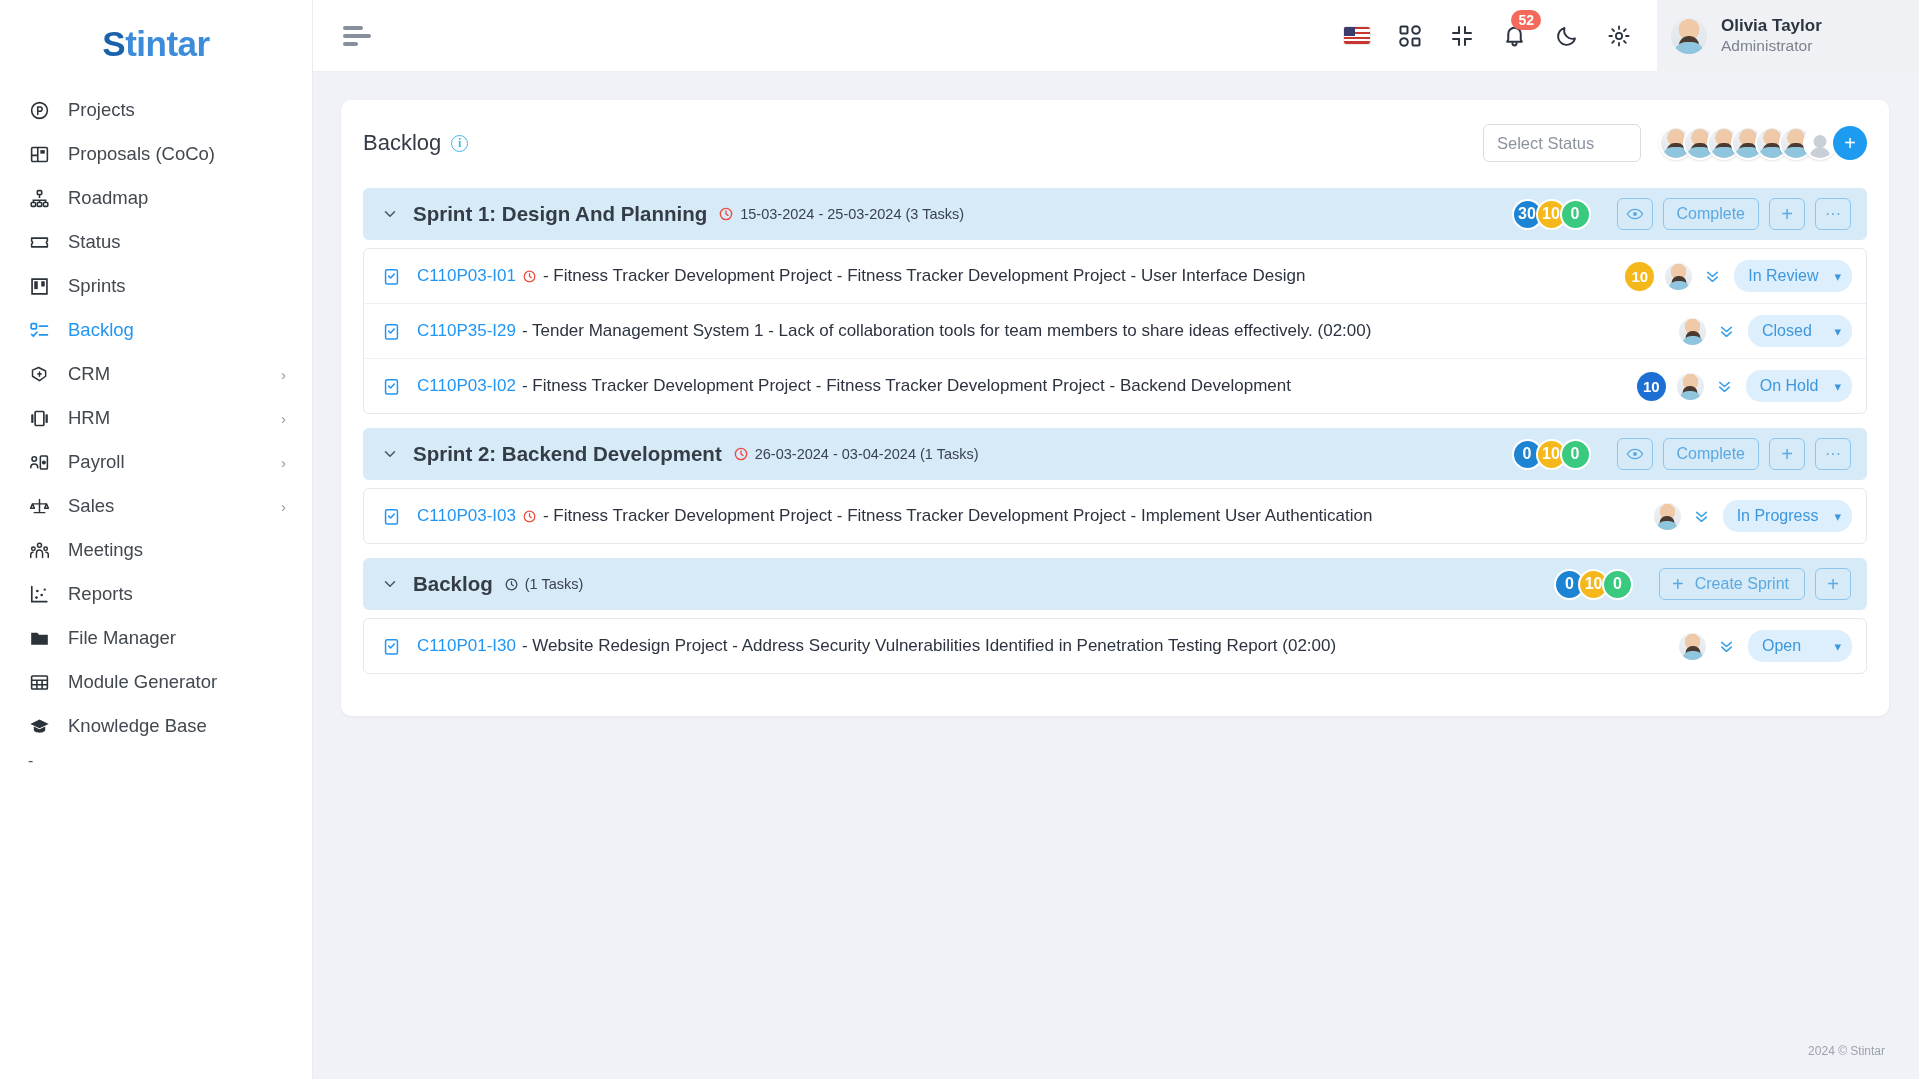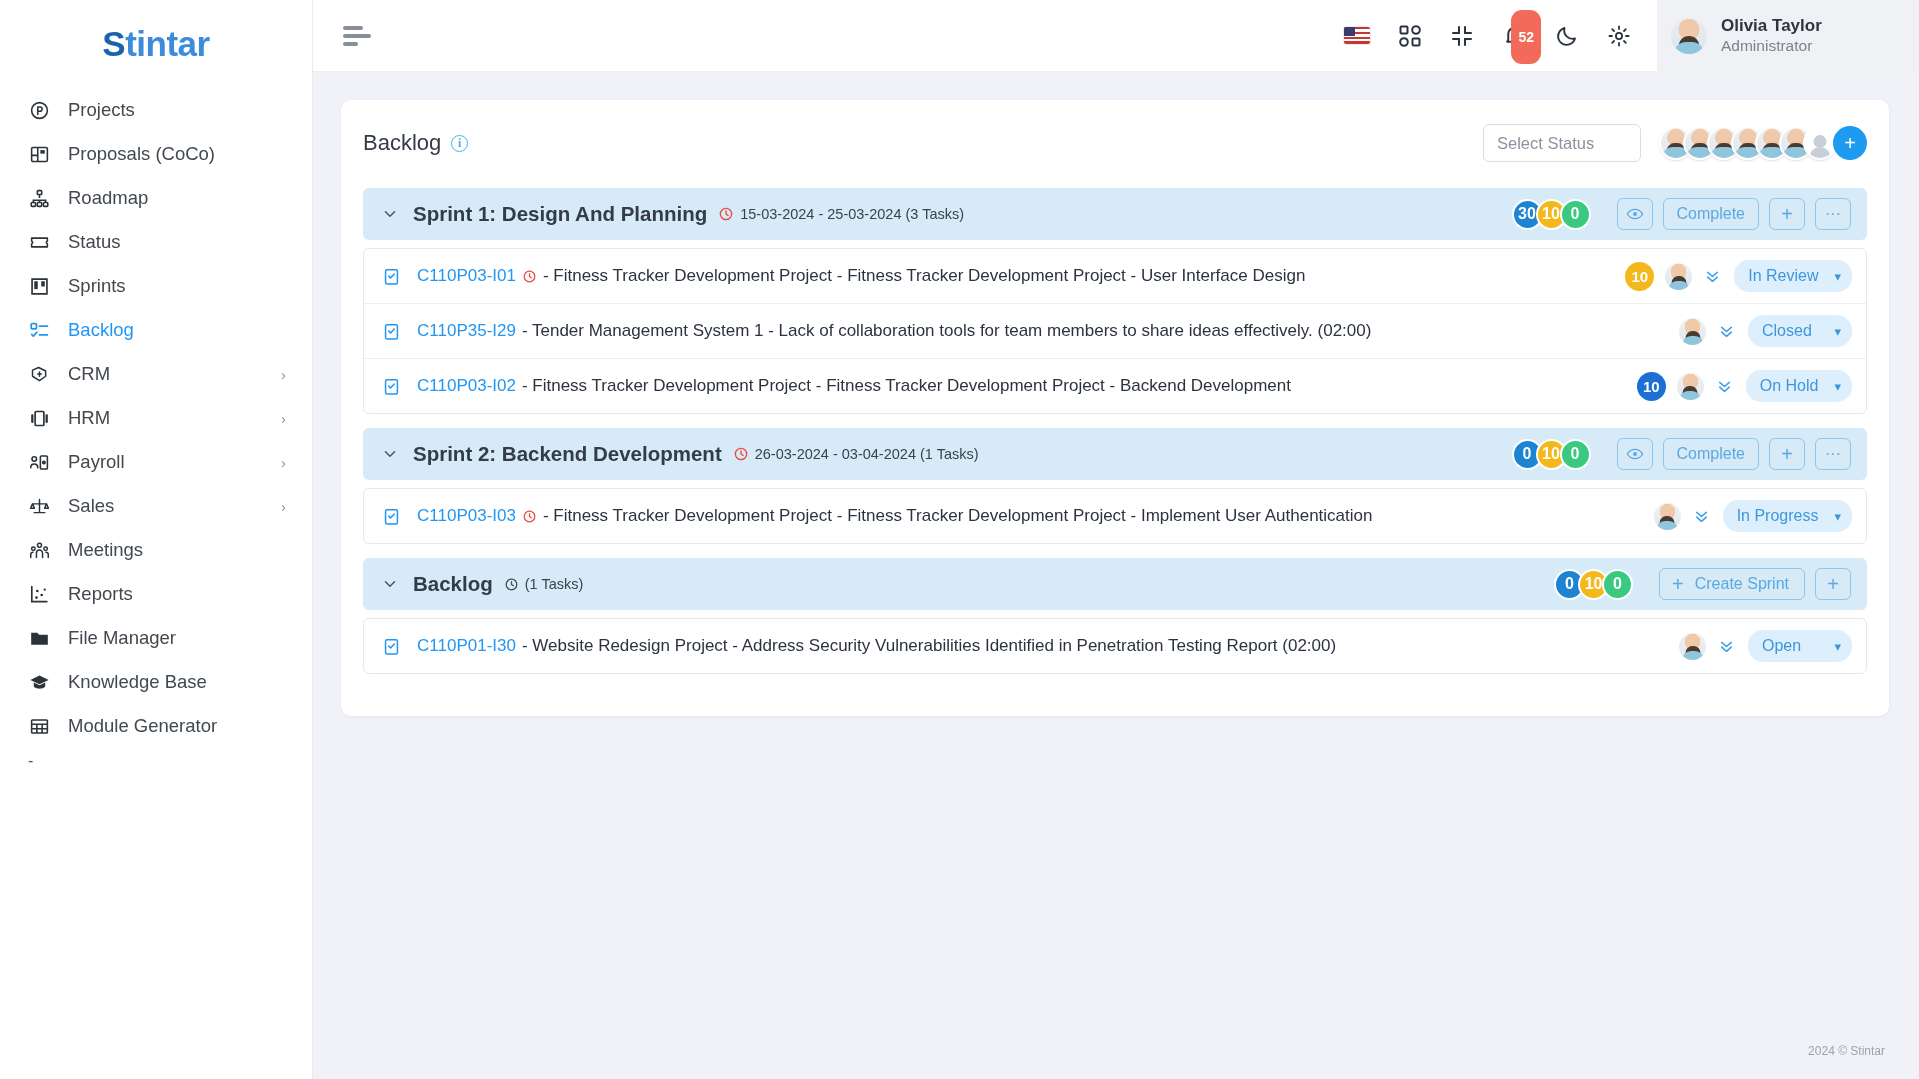--- a/index.html
+++ b/index.html
@@ -61,21 +61,21 @@
     width: 26px; height: 17px; border-radius: 2px; overflow: hidden; position: relative;
     background: repeating-linear-gradient(to bottom, #c9362f 0 2.4px, #fff 2.4px 4.8px);
     box-shadow: 0 0 0 1px rgba(0,0,0,.08);
   }
   .flag::after {
     content:""; position:absolute; left:0; top:0; width: 11px; height: 9px; background:#3c3b6e;
   }
   .badge-count {
     position: absolute; top: -13px; right: -14px;
     background: #f36a5a; color: #fff; font-size: 14px; font-weight: 700;
-    border-radius: 11px; padding: 18px 7px; line-height: 18px; min-width: 28px; text-align:center;
+    border-radius: 11px; padding: 1px 7px; line-height: 18px; min-width: 28px; text-align:center;
   }
   .userbox {
     display:flex; align-items:center; gap:14px; background:#f0f1f5;
     height: 72px; padding: 0 28px 0 14px; cursor: pointer; min-width: 262px;
   }
   .avatar-img {
     width: 36px; height: 36px; border-radius: 50%; flex: 0 0 36px;
     background: radial-gradient(circle at 50% 32%, #f0c9a8 0 34%, transparent 35%),
                 linear-gradient(#e9edf1,#dfe5ea);
     position: relative; overflow:hidden;
@@ -366,36 +366,36 @@
         <span class="ico">
             <svg width="21" height="21" viewBox="0 0 24 24" fill="currentColor">
               <path d="M2.5 5.5h7l2 2.2h10V19h-19z"></path>
             </svg>
           </span>
         <span class="lbl">File Manager</span>
       </div>
 
       <div class="nav-item">
         <span class="ico">
+            <svg width="21" height="21" viewBox="0 0 24 24" fill="none" stroke="currentColor" stroke-width="1.8">
+              <rect x="3" y="4.5" width="18" height="15" rx="1"></rect>
+              <path d="M3 9.5h18M3 14.5h18M9 9.5v10M15 9.5v10"></path>
+            </svg>
+          </span>
+        <span class="lbl">Module Generator</span>
+      </div>
+
+      <div class="nav-item">
+        <span class="ico">
             <svg width="21" height="21" viewBox="0 0 24 24" fill="currentColor">
               <path d="M12 4L1.5 9l10.5 5 10.5-5L12 4z"></path>
               <path d="M5.5 12v4c0 1.6 3 3 6.5 3s6.5-1.4 6.5-3v-4l-6.5 3-6.5-3z"></path>
             </svg>
           </span>
         <span class="lbl">Knowledge Base</span>
-      </div>
-
-      <div class="nav-item">
-        <span class="ico">
-            <svg width="21" height="21" viewBox="0 0 24 24" fill="none" stroke="currentColor" stroke-width="1.8">
-              <rect x="3" y="4.5" width="18" height="15" rx="1"></rect>
-              <path d="M3 9.5h18M3 14.5h18M9 9.5v10M15 9.5v10"></path>
-            </svg>
-          </span>
-        <span class="lbl">Module Generator</span>
       </div>
 
       <div class="nav-dot">-</div>
     </nav>
   </aside>
 
   <div class="main">
 
     <header class="topbar">
       <div class="hamburger">

